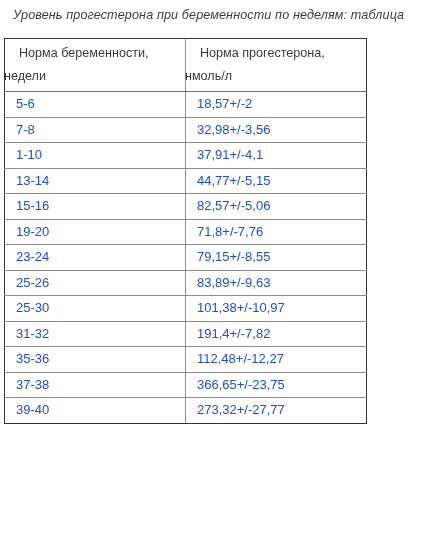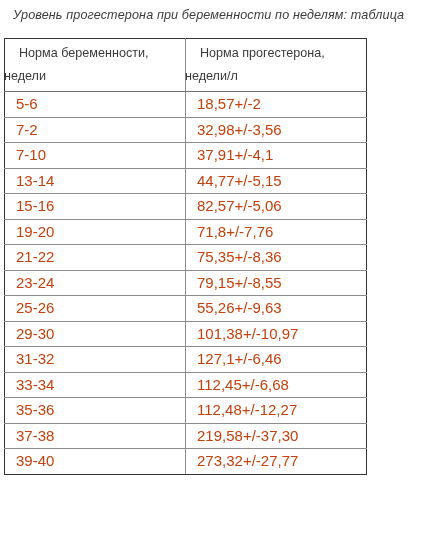--- a/index.html
+++ b/index.html
@@ -102,22 +102,22 @@
   }
 
   
   .body-cell {
     height: 24.5px;
   }
   .cell-text {
     display: block;
     padding-left: 11px;
     line-height: 24px;
-    font-size: 15px;
-    color: #c2410c;
+    font-size: 13px;
+    color: #1d4ed8;
     white-space: nowrap;
   }
 </style>
 </head>
 <body>
 
 <div id="page">
 
   <div class="page-title">Уровень прогестерона при беременности по неделям: таблица</div>
 
@@ -126,44 +126,44 @@
       <colgroup>
         <col class="col-term">
         <col class="col-norm">
       </colgroup>
       <thead>
         <tr>
           <th class="hdr-cell">
             <span class="hdr-text">Норма беременности, недели</span>
           </th>
           <th class="hdr-cell">
-            <span class="hdr-text">Норма прогестерона, недели/л</span>
+            <span class="hdr-text">Норма прогестерона, нмоль/л</span>
           </th>
         </tr>
       </thead>
       <tbody id="table-body">
           <tr>
             <td class="body-cell">
               <span class="cell-text">5-6</span>
             </td>
             <td class="body-cell">
               <span class="cell-text">18,57+/-2</span>
             </td>
           </tr>
           <tr>
             <td class="body-cell">
-              <span class="cell-text">7-2</span>
+              <span class="cell-text">7-8</span>
             </td>
             <td class="body-cell">
               <span class="cell-text">32,98+/-3,56</span>
             </td>
           </tr>
           <tr>
             <td class="body-cell">
-              <span class="cell-text">7-10</span>
+              <span class="cell-text">1-10</span>
             </td>
             <td class="body-cell">
               <span class="cell-text">37,91+/-4,1</span>
             </td>
           </tr>
           <tr>
             <td class="body-cell">
               <span class="cell-text">13-14</span>
             </td>
             <td class="body-cell">
@@ -181,80 +181,64 @@
           <tr>
             <td class="body-cell">
               <span class="cell-text">19-20</span>
             </td>
             <td class="body-cell">
               <span class="cell-text">71,8+/-7,76</span>
             </td>
           </tr>
           <tr>
             <td class="body-cell">
-              <span class="cell-text">21-22</span>
-            </td>
-            <td class="body-cell">
-              <span class="cell-text">75,35+/-8,36</span>
-            </td>
-          </tr>
-          <tr>
-            <td class="body-cell">
               <span class="cell-text">23-24</span>
             </td>
             <td class="body-cell">
               <span class="cell-text">79,15+/-8,55</span>
             </td>
           </tr>
           <tr>
             <td class="body-cell">
               <span class="cell-text">25-26</span>
             </td>
             <td class="body-cell">
-              <span class="cell-text">55,26+/-9,63</span>
-            </td>
-          </tr>
-          <tr>
-            <td class="body-cell">
-              <span class="cell-text">29-30</span>
+              <span class="cell-text">83,89+/-9,63</span>
+            </td>
+          </tr>
+          <tr>
+            <td class="body-cell">
+              <span class="cell-text">25-30</span>
             </td>
             <td class="body-cell">
               <span class="cell-text">101,38+/-10,97</span>
             </td>
           </tr>
           <tr>
             <td class="body-cell">
               <span class="cell-text">31-32</span>
             </td>
             <td class="body-cell">
-              <span class="cell-text">127,1+/-6,46</span>
-            </td>
-          </tr>
-          <tr>
-            <td class="body-cell">
-              <span class="cell-text">33-34</span>
-            </td>
-            <td class="body-cell">
-              <span class="cell-text">112,45+/-6,68</span>
+              <span class="cell-text">191,4+/-7,82</span>
             </td>
           </tr>
           <tr>
             <td class="body-cell">
               <span class="cell-text">35-36</span>
             </td>
             <td class="body-cell">
               <span class="cell-text">112,48+/-12,27</span>
             </td>
           </tr>
           <tr>
             <td class="body-cell">
               <span class="cell-text">37-38</span>
             </td>
             <td class="body-cell">
-              <span class="cell-text">219,58+/-37,30</span>
+              <span class="cell-text">366,65+/-23,75</span>
             </td>
           </tr>
           <tr>
             <td class="body-cell">
               <span class="cell-text">39-40</span>
             </td>
             <td class="body-cell">
               <span class="cell-text">273,32+/-27,77</span>
             </td>
           </tr>

